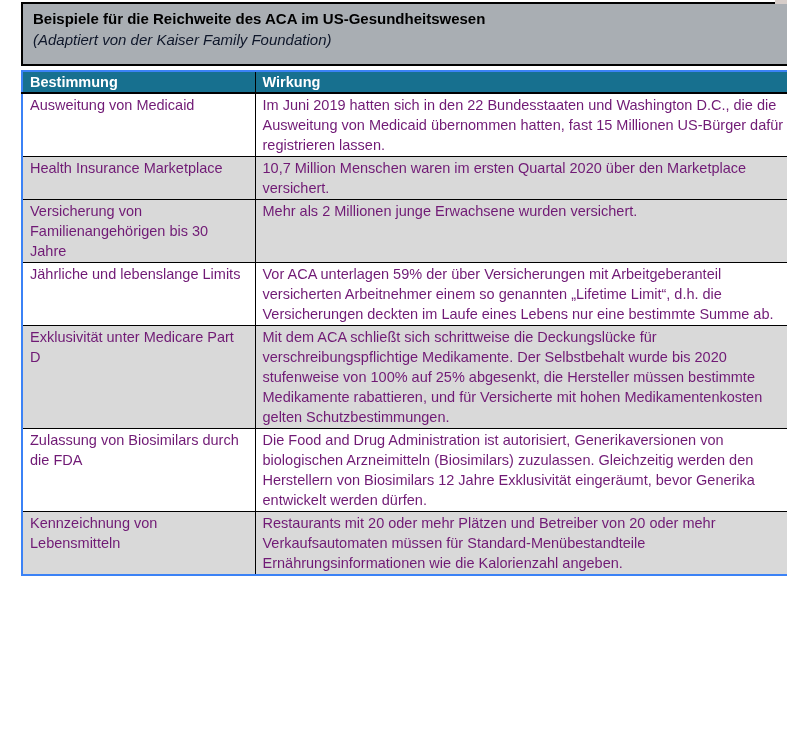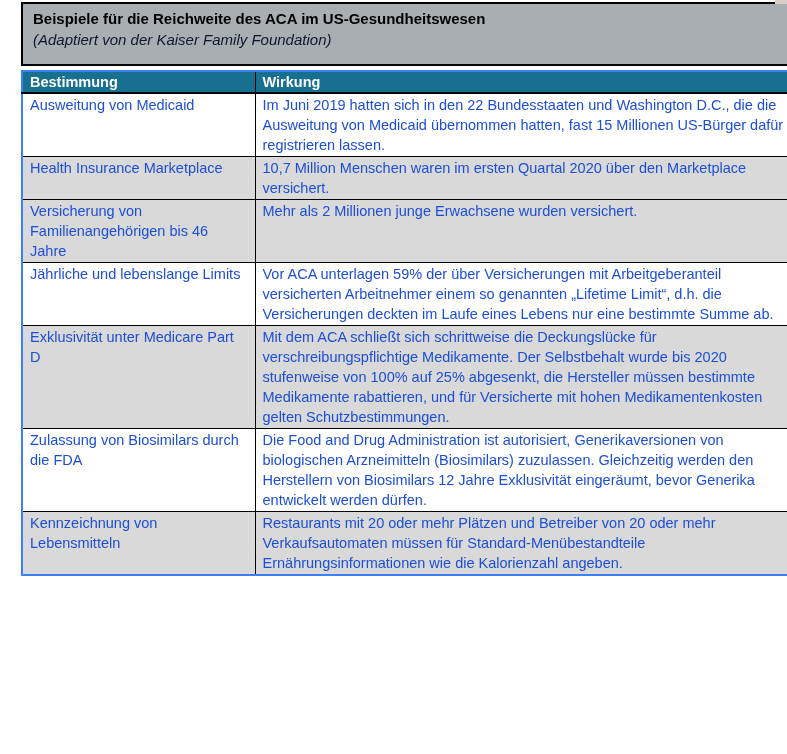--- a/index.html
+++ b/index.html
@@ -53,21 +53,21 @@
     font-weight: bold;
     text-align: left;
     padding: 2px 7px;
     border: 1px solid #000000;
     border-bottom: 2px solid #000000;
   }
   table.aca-table td {
     vertical-align: top;
     font-size: 14.5px;
     line-height: 20px;
-    color: #1d4ed8;
+    color: #701a75;
     padding: 1px 7px;
     border: 1px solid #000000;
     background: #ffffff;
   }
   table.aca-table tr.alt td {
     background: var(--alt-row-bg, #d9d9d9);
   }
   .corner-artifact {
     position: absolute;
     top: 0;
@@ -101,21 +101,21 @@
     <tbody id="table-body">
         <tr>
           <td>Ausweitung von Medicaid</td>
           <td>Im Juni 2019 hatten sich in den 22 Bundesstaaten und Washington D.C., die die Ausweitung von Medicaid übernommen hatten, fast 15 Millionen US-Bürger dafür registrieren lassen.</td>
         </tr>
         <tr class="alt">
           <td>Health Insurance Marketplace</td>
           <td>10,7 Million Menschen waren im ersten Quartal 2020 über den Marketplace versichert.</td>
         </tr>
         <tr class="alt">
-          <td>Versicherung von Familienangehörigen bis 46 Jahre</td>
+          <td>Versicherung von Familienangehörigen bis 30 Jahre</td>
           <td>Mehr als 2 Millionen junge Erwachsene wurden versichert.</td>
         </tr>
         <tr>
           <td>Jährliche und lebenslange Limits</td>
           <td>Vor ACA unterlagen 59% der über Versicherungen mit Arbeitgeberanteil versicherten Arbeitnehmer einem so genannten „Lifetime Limit“, d.h. die Versicherungen deckten im Laufe eines Lebens nur eine bestimmte Summe ab.</td>
         </tr>
         <tr class="alt">
           <td>Exklusivität unter Medicare Part D</td>
           <td>Mit dem ACA schließt sich schrittweise die Deckungslücke für verschreibungspflichtige Medikamente. Der Selbstbehalt wurde bis 2020 stufenweise von 100% auf 25% abgesenkt, die Hersteller müssen bestimmte Medikamente rabattieren, und für Versicherte mit hohen Medikamentenkosten gelten Schutzbestimmungen.</td>
         </tr>

